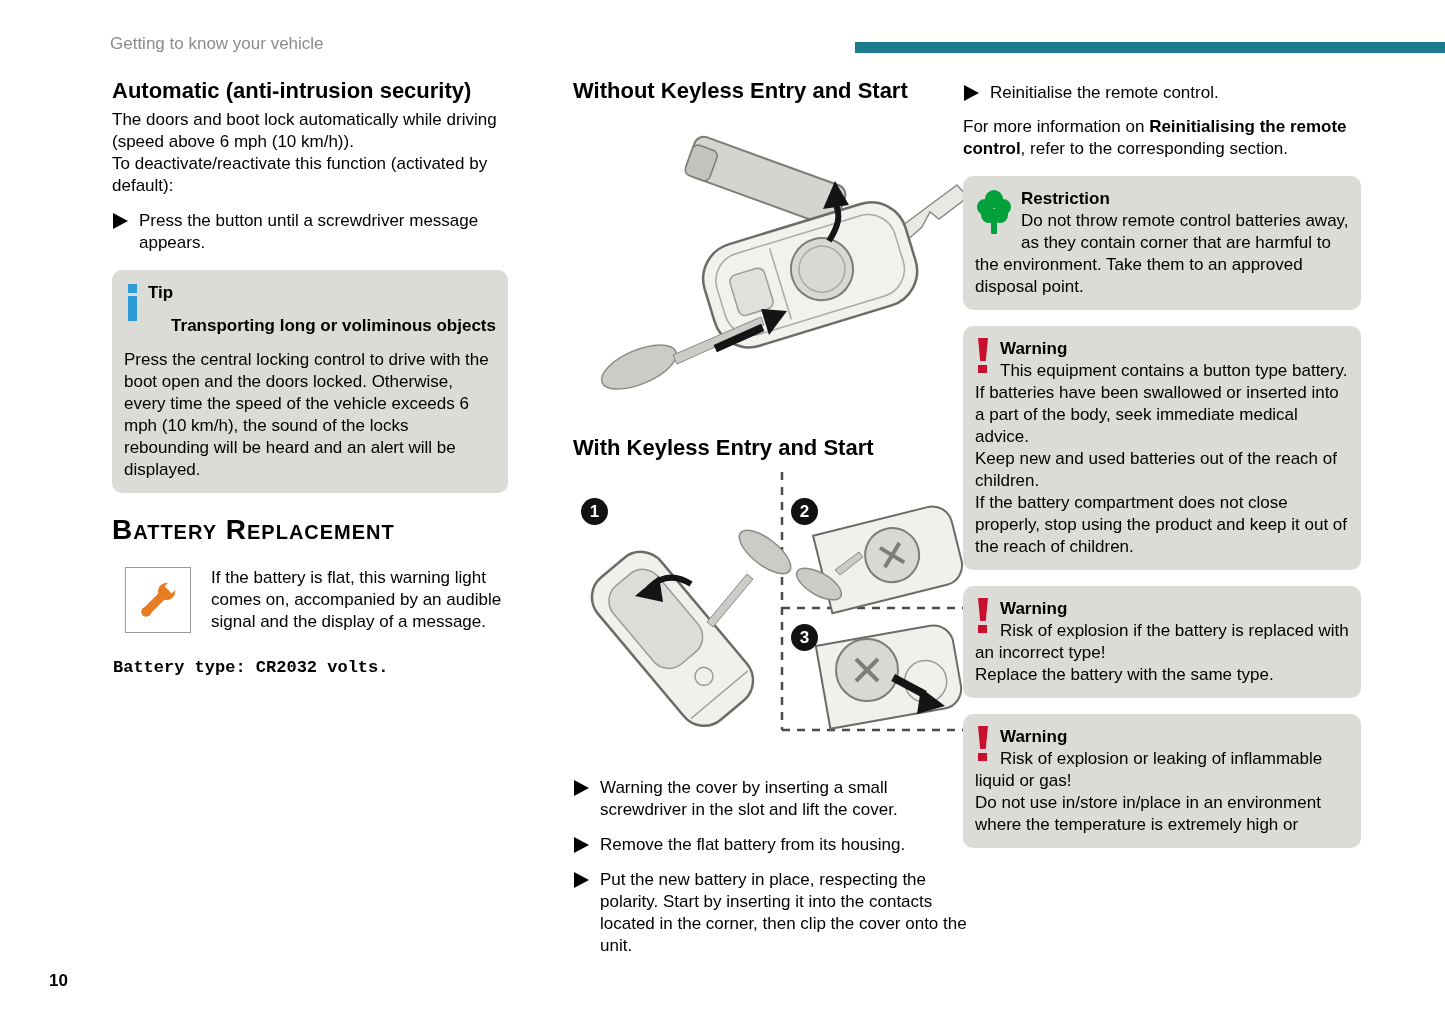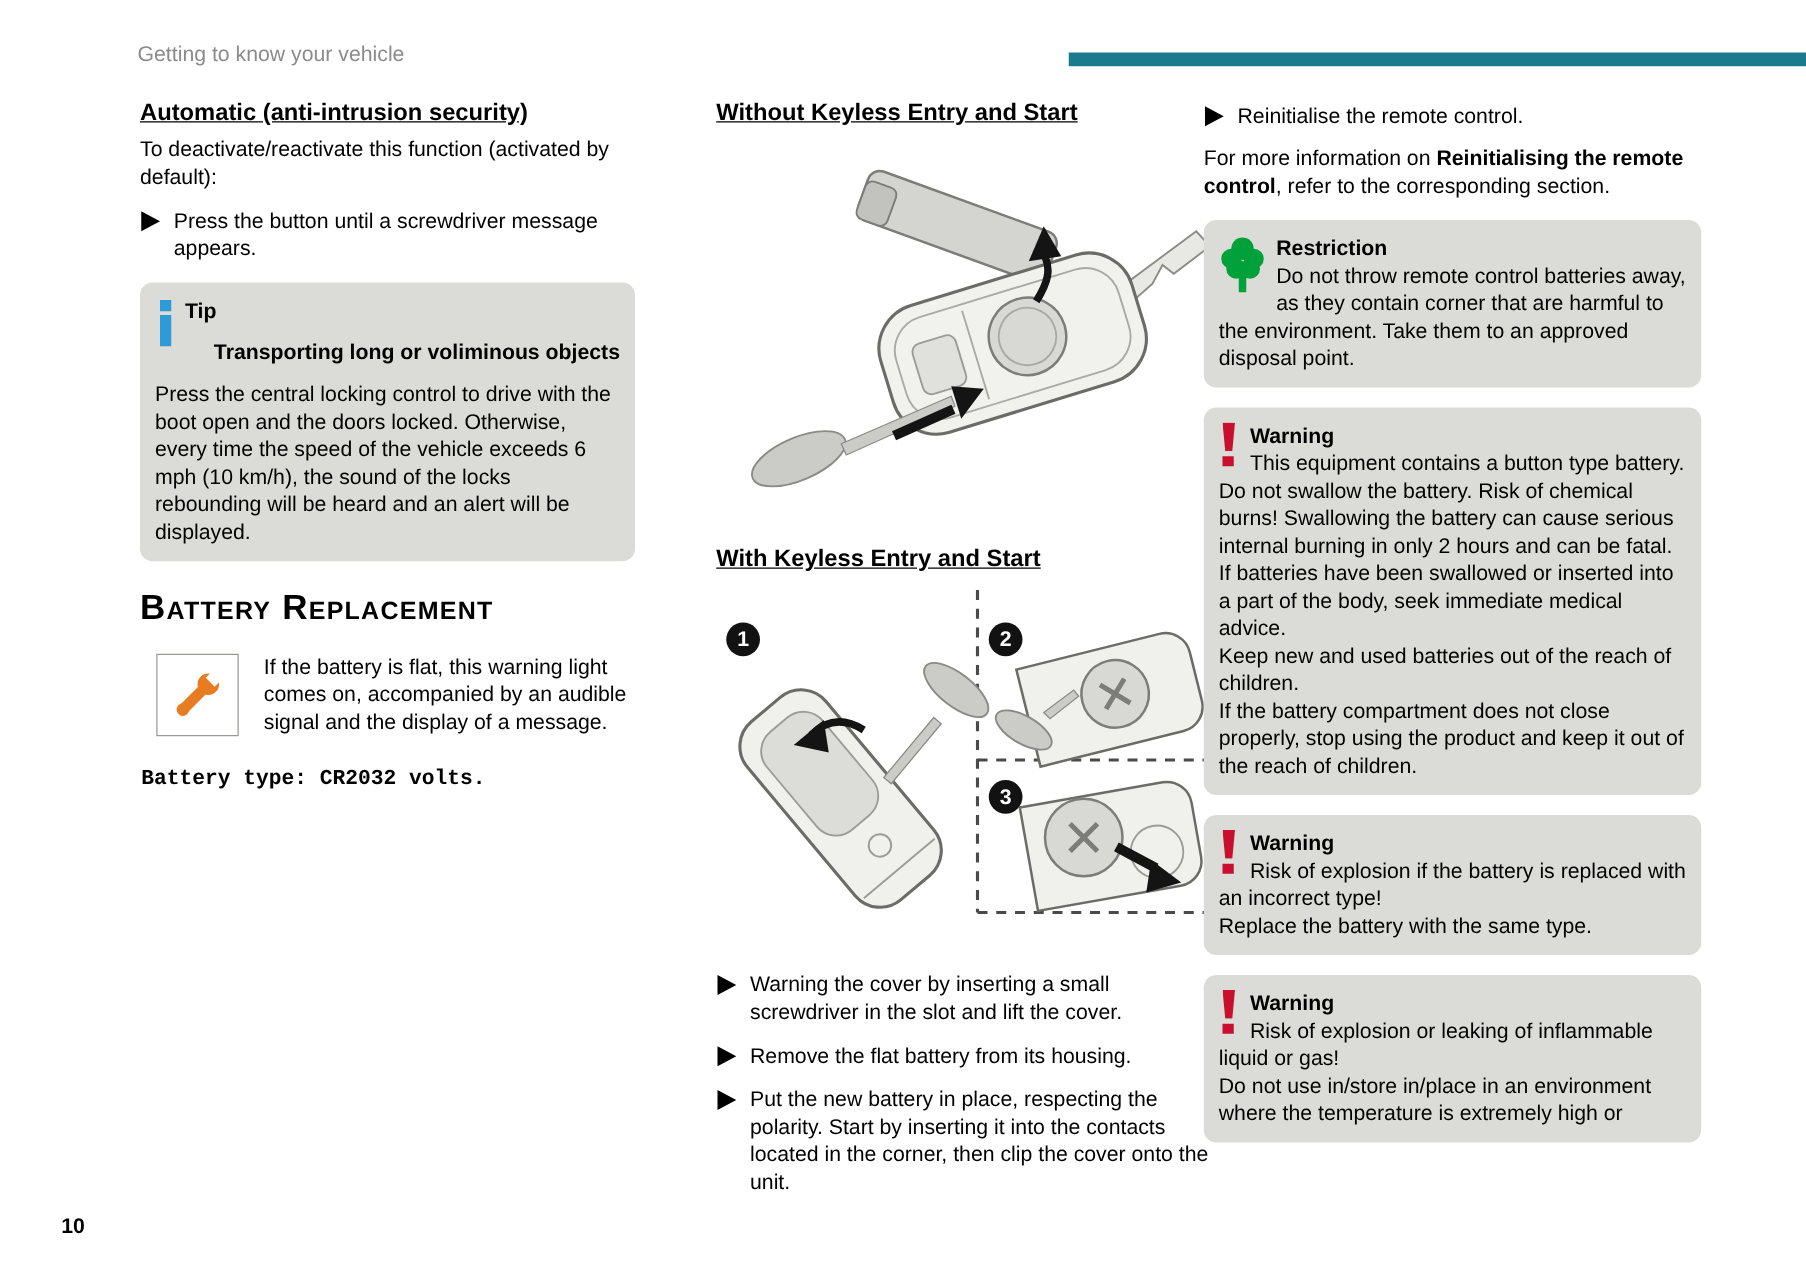--- a/index.html
+++ b/index.html
@@ -13,21 +13,21 @@
   .header-title{position:absolute;left:110px;top:33px;font-size:17px;color:#8b8b8b;}
   .header-bar{position:absolute;left:855px;top:42px;width:590px;height:11px;background:#1a7b8e;}
   .page-number{position:absolute;left:49px;top:970px;font-weight:bold;}
 
   
   .col{position:absolute;top:80px;}
   #col-left{left:112px;width:396px;}
   #col-mid{left:537px;width:396px;margin-left:36px;}
   #col-right{left:963px;width:398px;}
 
-  .subhead{font-size:19px;font-weight:bold;margin:0 0 7px 0;line-height:22px;text-decoration:underline;}
+  .subhead{font-size:22px;font-weight:bold;margin:0 0 7px 0;line-height:22px;}
   p.body{margin:0;}
 
   
   .bullet{display:flex;margin-top:13px;}
   .tri{width:0;height:0;border-left:15px solid #000;border-top:8px solid transparent;border-bottom:8px solid transparent;margin:3px 11px 0 1px;flex:none;}
   .bullet .txt{flex:1;}
 
   
   .note-box{background:#dbdbd7;border-radius:10px;padding:12px;margin-top:16px;}
   .note-title{font-weight:bold;}
@@ -70,20 +70,21 @@
 </head>
 <body>
 
 <div class="header-title">Getting to know your vehicle</div>
 <div class="header-bar" style="background-color: rgb(26, 123, 142);"></div>
 <div class="page-number">10</div>
 
 <div id="col-left" class="col">
 
   <h3 class="subhead">Automatic (anti-intrusion security)</h3>
+  <p class="body">The doors and boot lock automatically while driving (speed above 6 mph (10 km/h)).</p>
   <p class="body">To deactivate/reactivate this function (activated by default):</p>
 
   <div class="bullet">
     <span class="tri"></span>
     <span class="txt">Press the button until a screwdriver message appears.</span>
   </div>
 
   <div class="note-box">
     <div class="float-icon tip-i">
       <div class="tip-dot"></div>
@@ -229,21 +230,20 @@
     <div class="note-para">Do not throw remote control batteries away, as they contain corner that are harmful to the environment. Take them to an approved disposal point.</div>
   </div>
 
   <div class="note-box">
     <div class="float-icon excl">
       <div class="excl-bar"></div>
         <div class="excl-dot"></div>
     </div>
     <div class="note-title">Warning</div>
     <div class="note-para">This equipment contains a button type battery.</div>
-    <div class="note-para">Do not swallow the battery. Risk of chemical burns! Swallowing the battery can cause serious internal burning in only 2 hours and can be fatal.</div>
     <div class="note-para">If batteries have been swallowed or inserted into a part of the body, seek immediate medical advice.</div>
     <div class="note-para">Keep new and used batteries out of the reach of children.</div>
     <div class="note-para">If the battery compartment does not close properly, stop using the product and keep it out of the reach of children.</div>
   </div>
 
   <div class="note-box">
     <div class="float-icon excl">
       <div class="excl-bar"></div>
         <div class="excl-dot"></div>
     </div>

